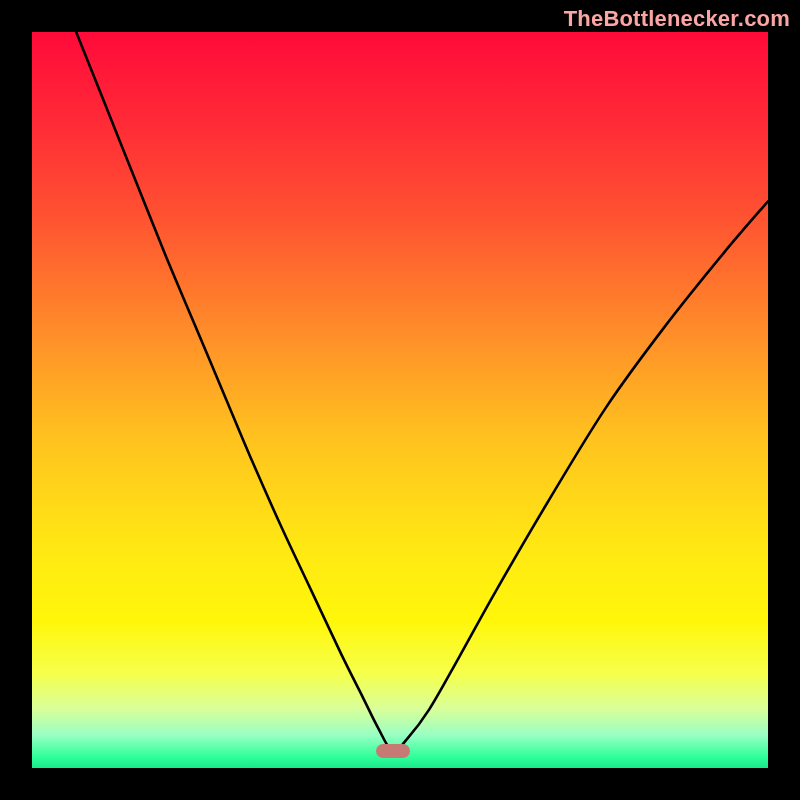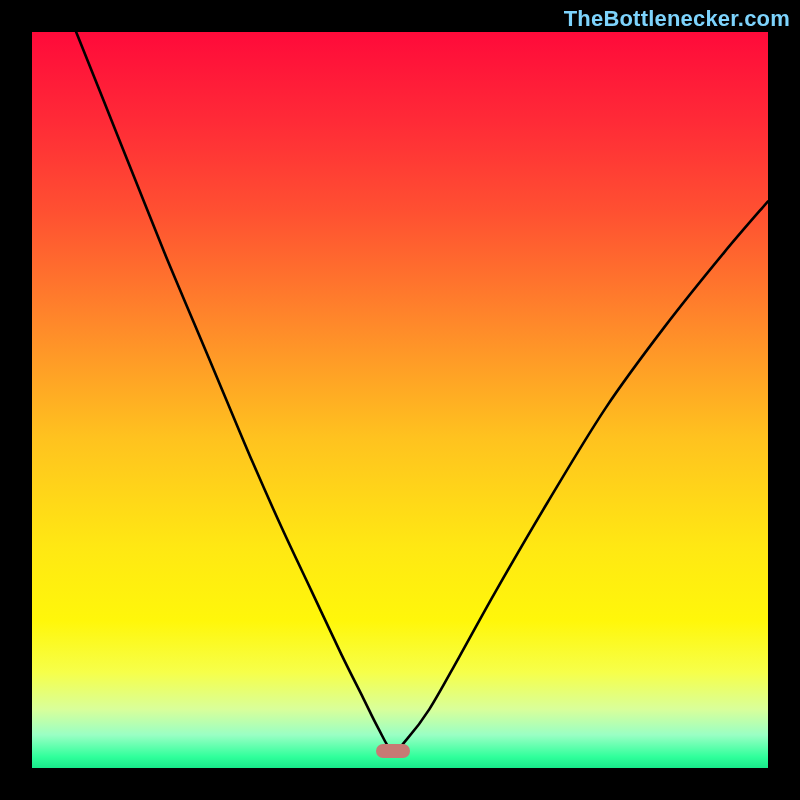--- a/index.html
+++ b/index.html
@@ -40,21 +40,21 @@
     width: 100%;
     height: 100%;
   }
   .watermark {
     position: absolute;
     top: 6px;
     right: 10px;
     font-family: Arial, Helvetica, sans-serif;
     font-size: 22px;
     font-weight: 600;
-    color: #7dd3fc;
+    color: #fca5a5;
     letter-spacing: 0.2px;
     z-index: 20;
   }
   .marker {
     position: absolute;
     width: 34px;
     height: 14px;
     border-radius: 7px;
     transform: translate(-50%, -50%);
     z-index: 15;

